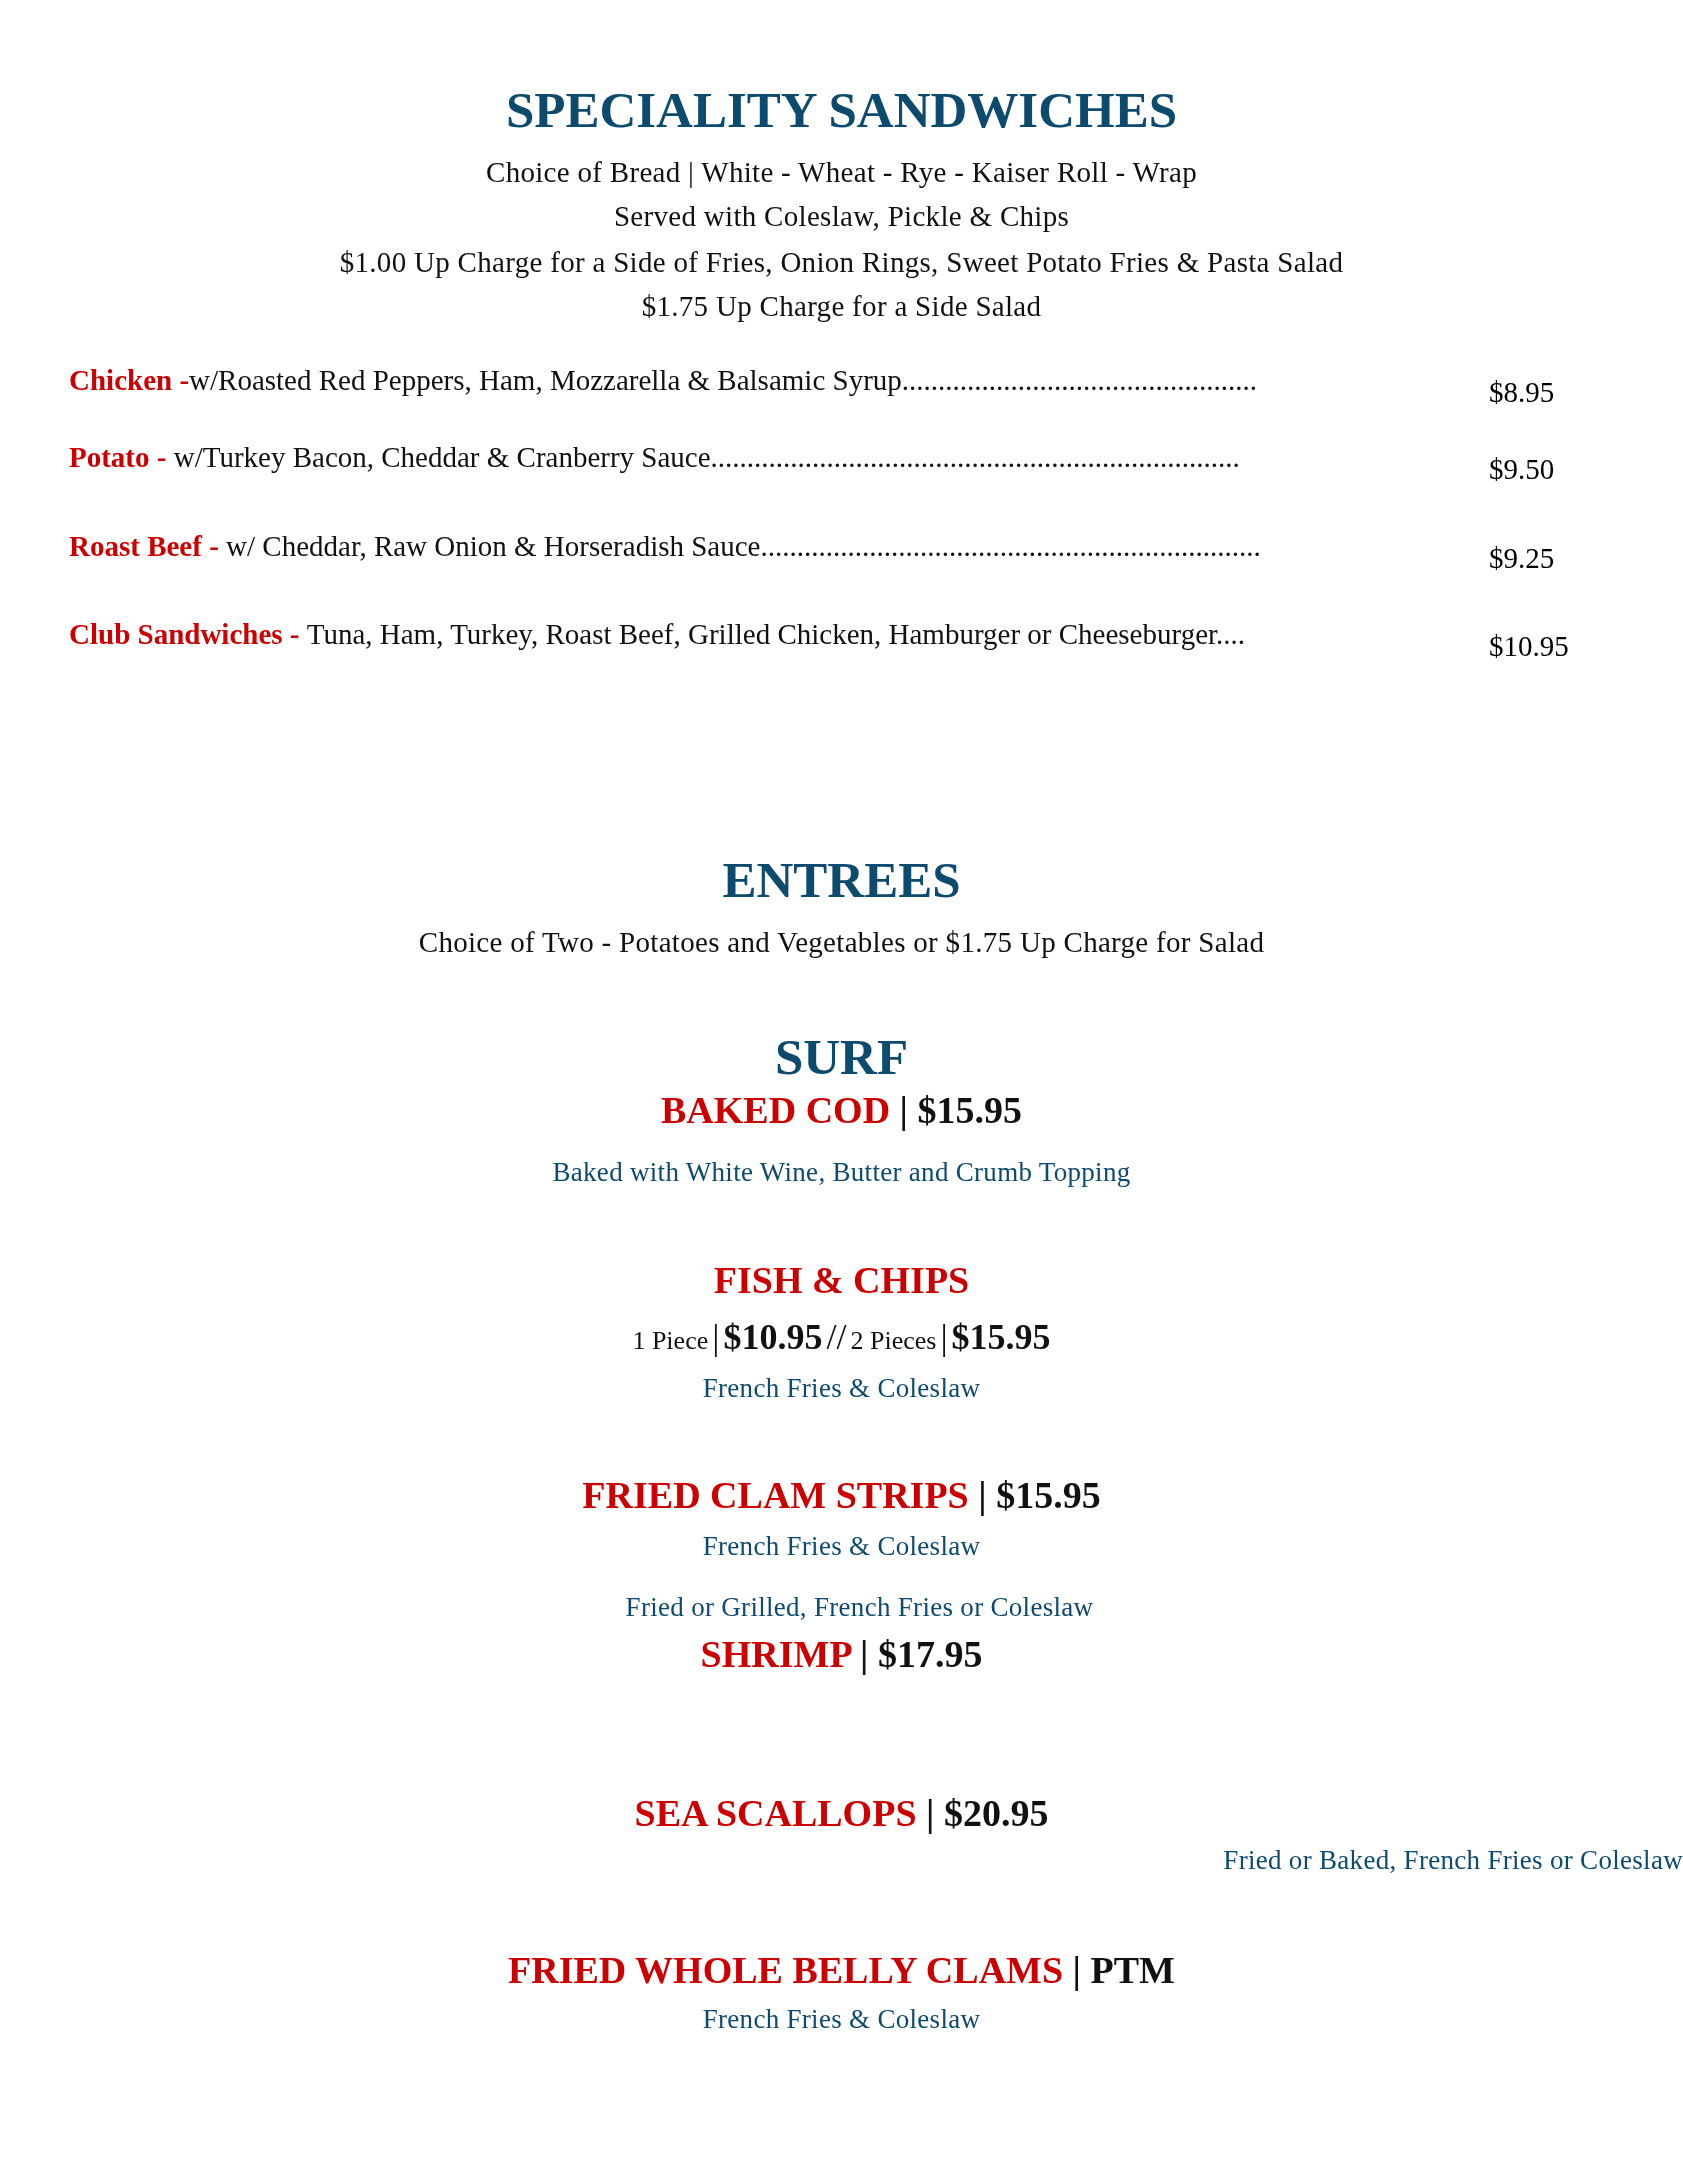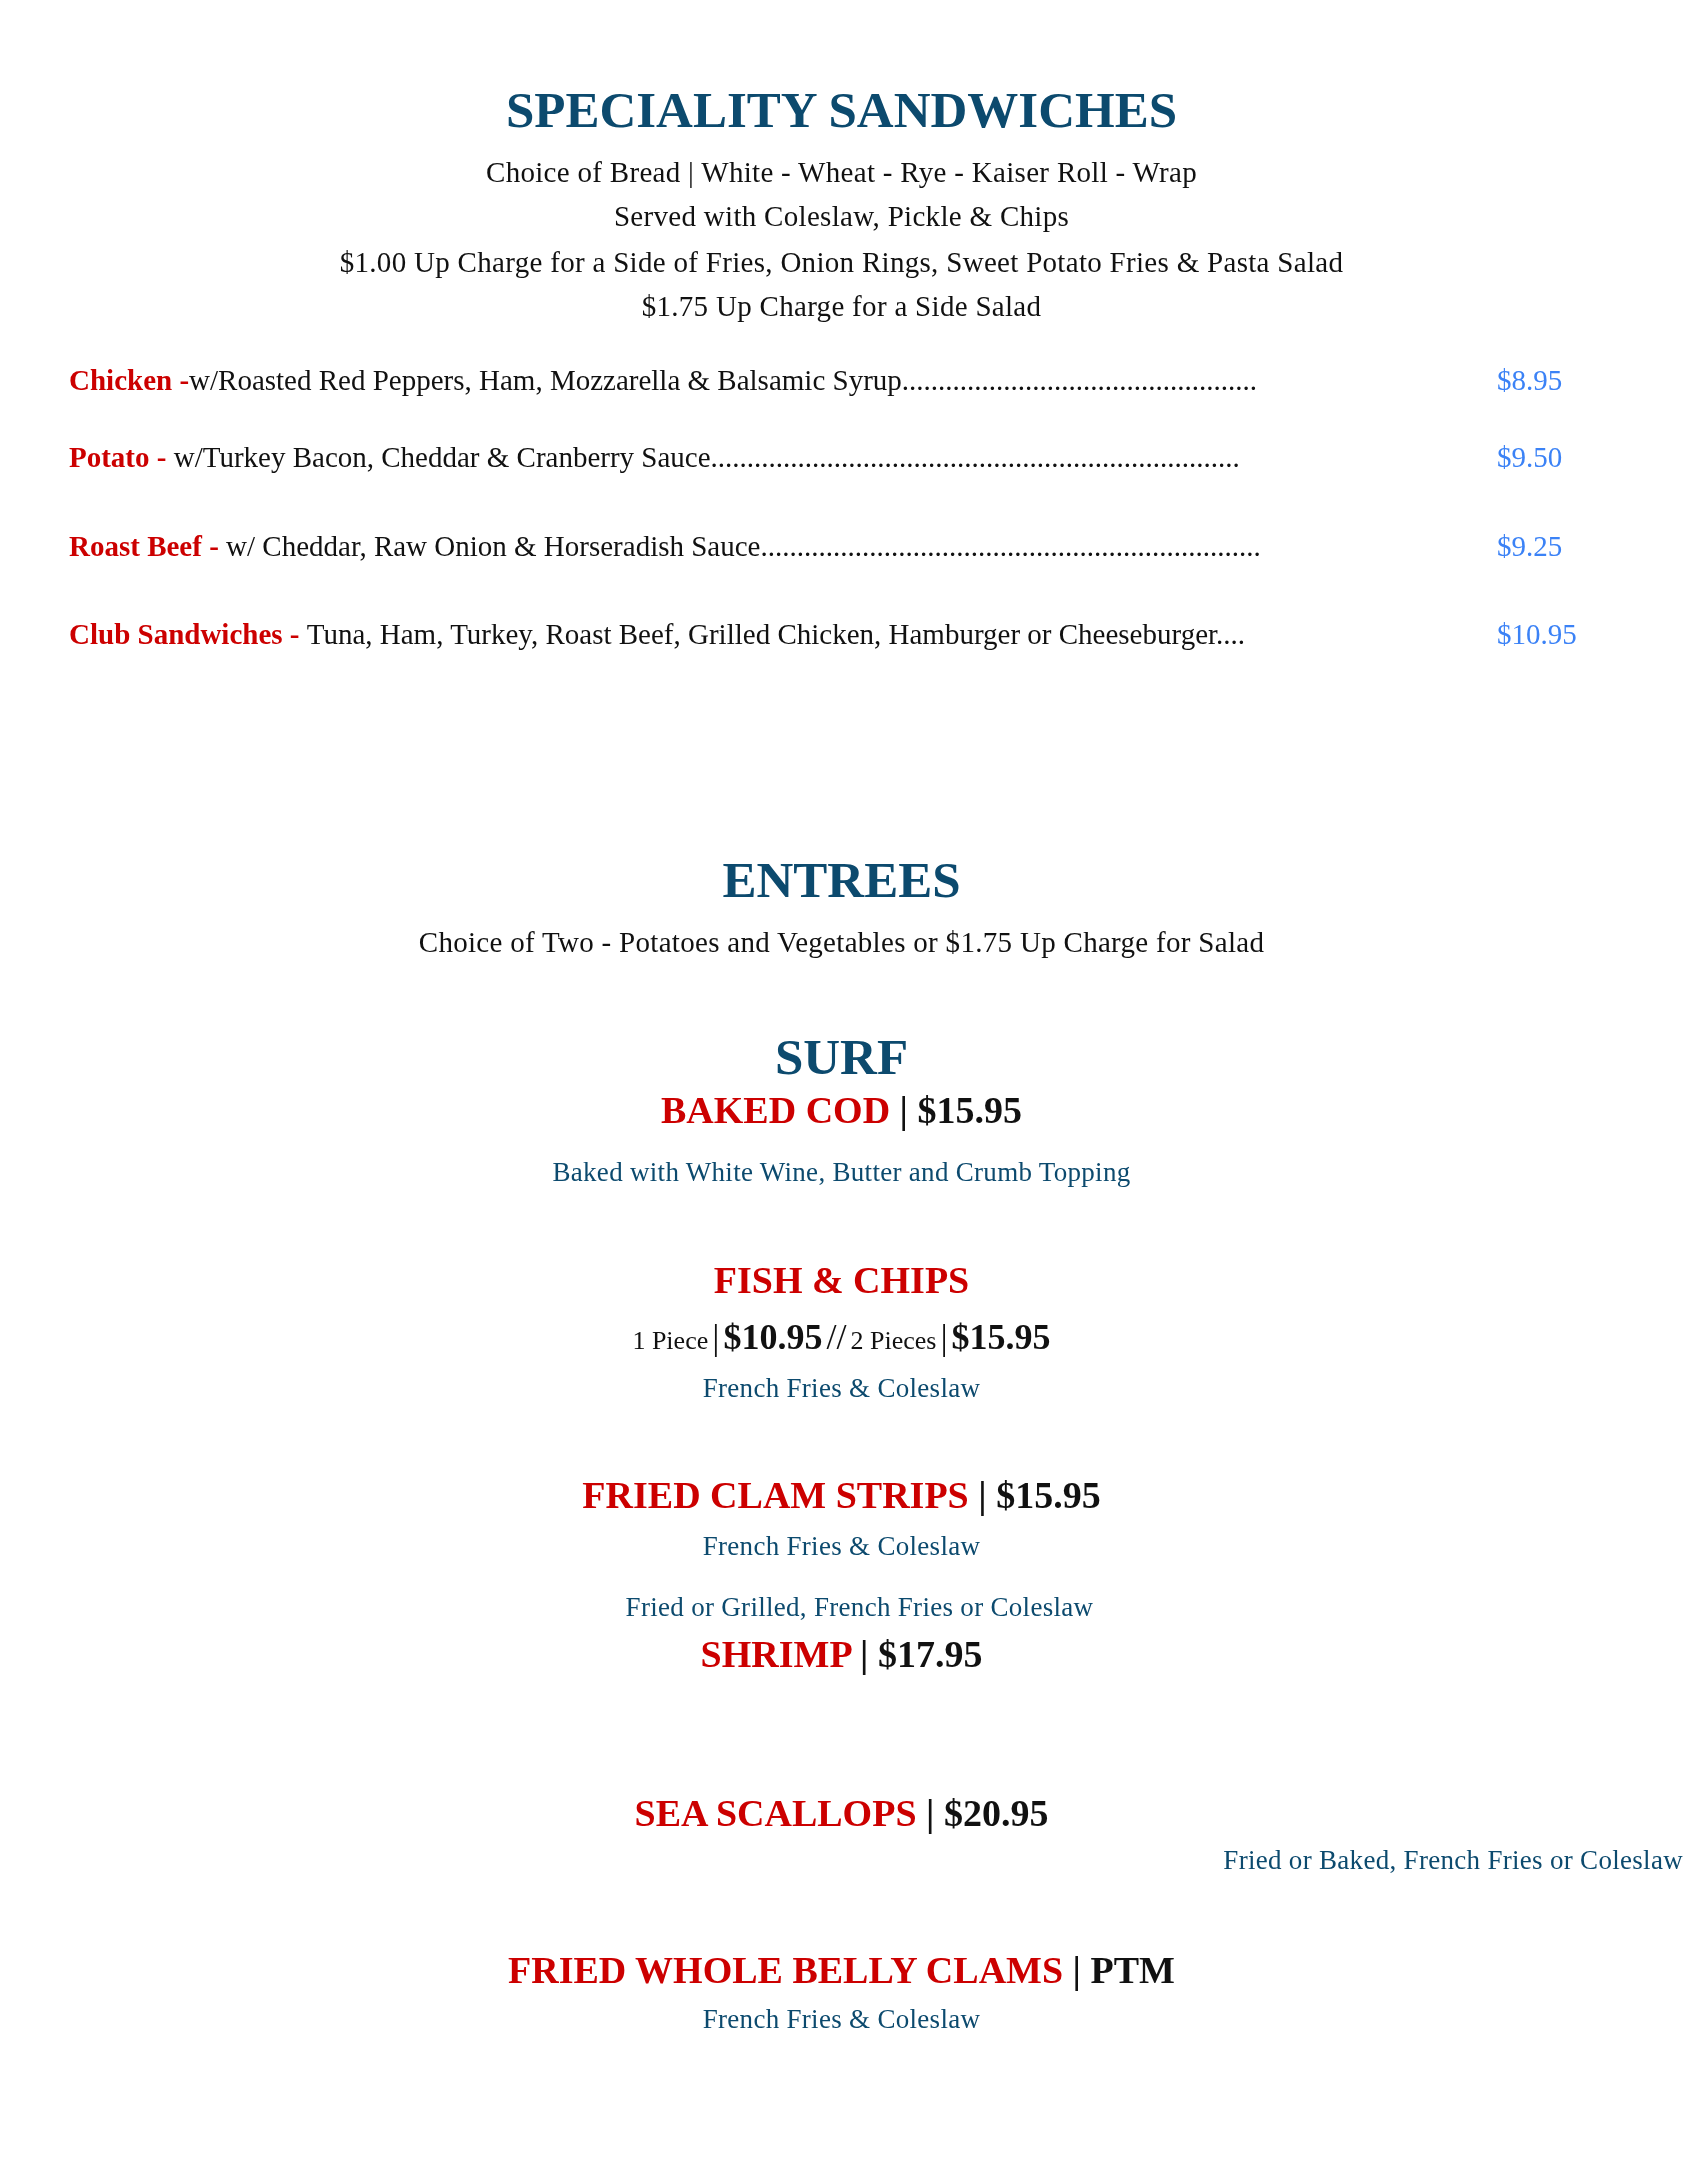--- a/index.html
+++ b/index.html
@@ -9,21 +9,21 @@
   .h1 { font-weight: bold; font-size: 51px; line-height: 1; color: #0c4a6e; }
   .sub { font-size: 29px; line-height: 1; color: #111; letter-spacing: 0.3px; }
   .red { color: #cc0000; }
   .item-title { font-weight: bold; font-size: 38px; line-height: 1; }
   .bar { font-weight: bold; color: #111; }
   .price-b { font-weight: bold; color: #111; }
   .desc { font-size: 27px; line-height: 1; color: #0c4a6e; letter-spacing: 0.3px; }
   .row { position: absolute; left: 69px; width: 1544px; height: 34px; white-space: nowrap; font-size: 29px; line-height: 34px; }
   .row .name { font-weight: bold; color: #cc0000; }
   .row .text { color: #111; }
-  .row .price { position: absolute; left: 1420px; top: 0; color: #3b82f6; margin-left: 8px; }
+  .row .price { position: absolute; left: 1420px; top: 12px; color: #000000; }
   .pieces-small { font-size: 26px; font-weight: normal; }
   .pieces-big { font-size: 36px; font-weight: bold; }
   .sep { font-size: 36px; font-weight: normal; }
 </style>
 </head>
 <body>
 
 <div class="center h1" style="top:85px;">SPECIALITY SANDWICHES</div>
 <div class="center sub" style="top:158px;">Choice of Bread | White - Wheat - Rye - Kaiser Roll - Wrap</div>
 <div class="center sub" style="top:202px;">Served with Coleslaw, Pickle &amp; Chips</div>

